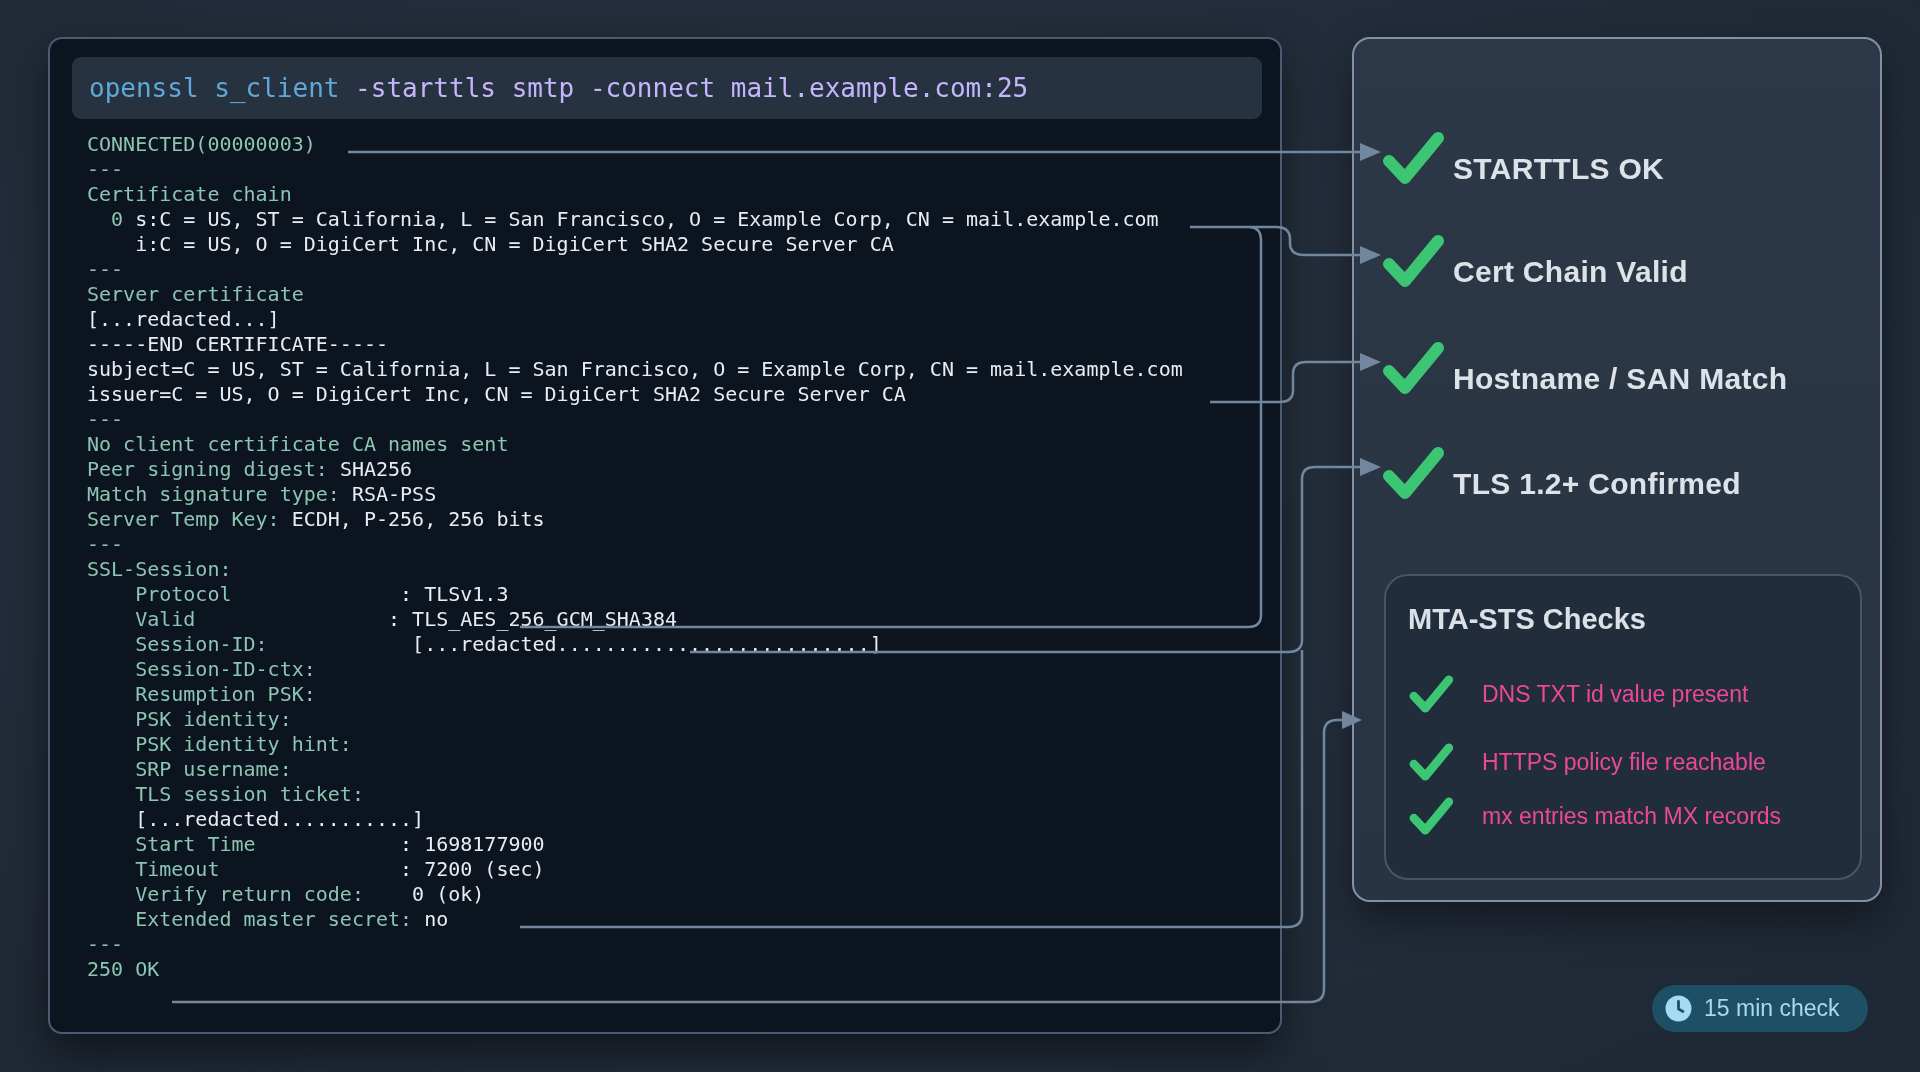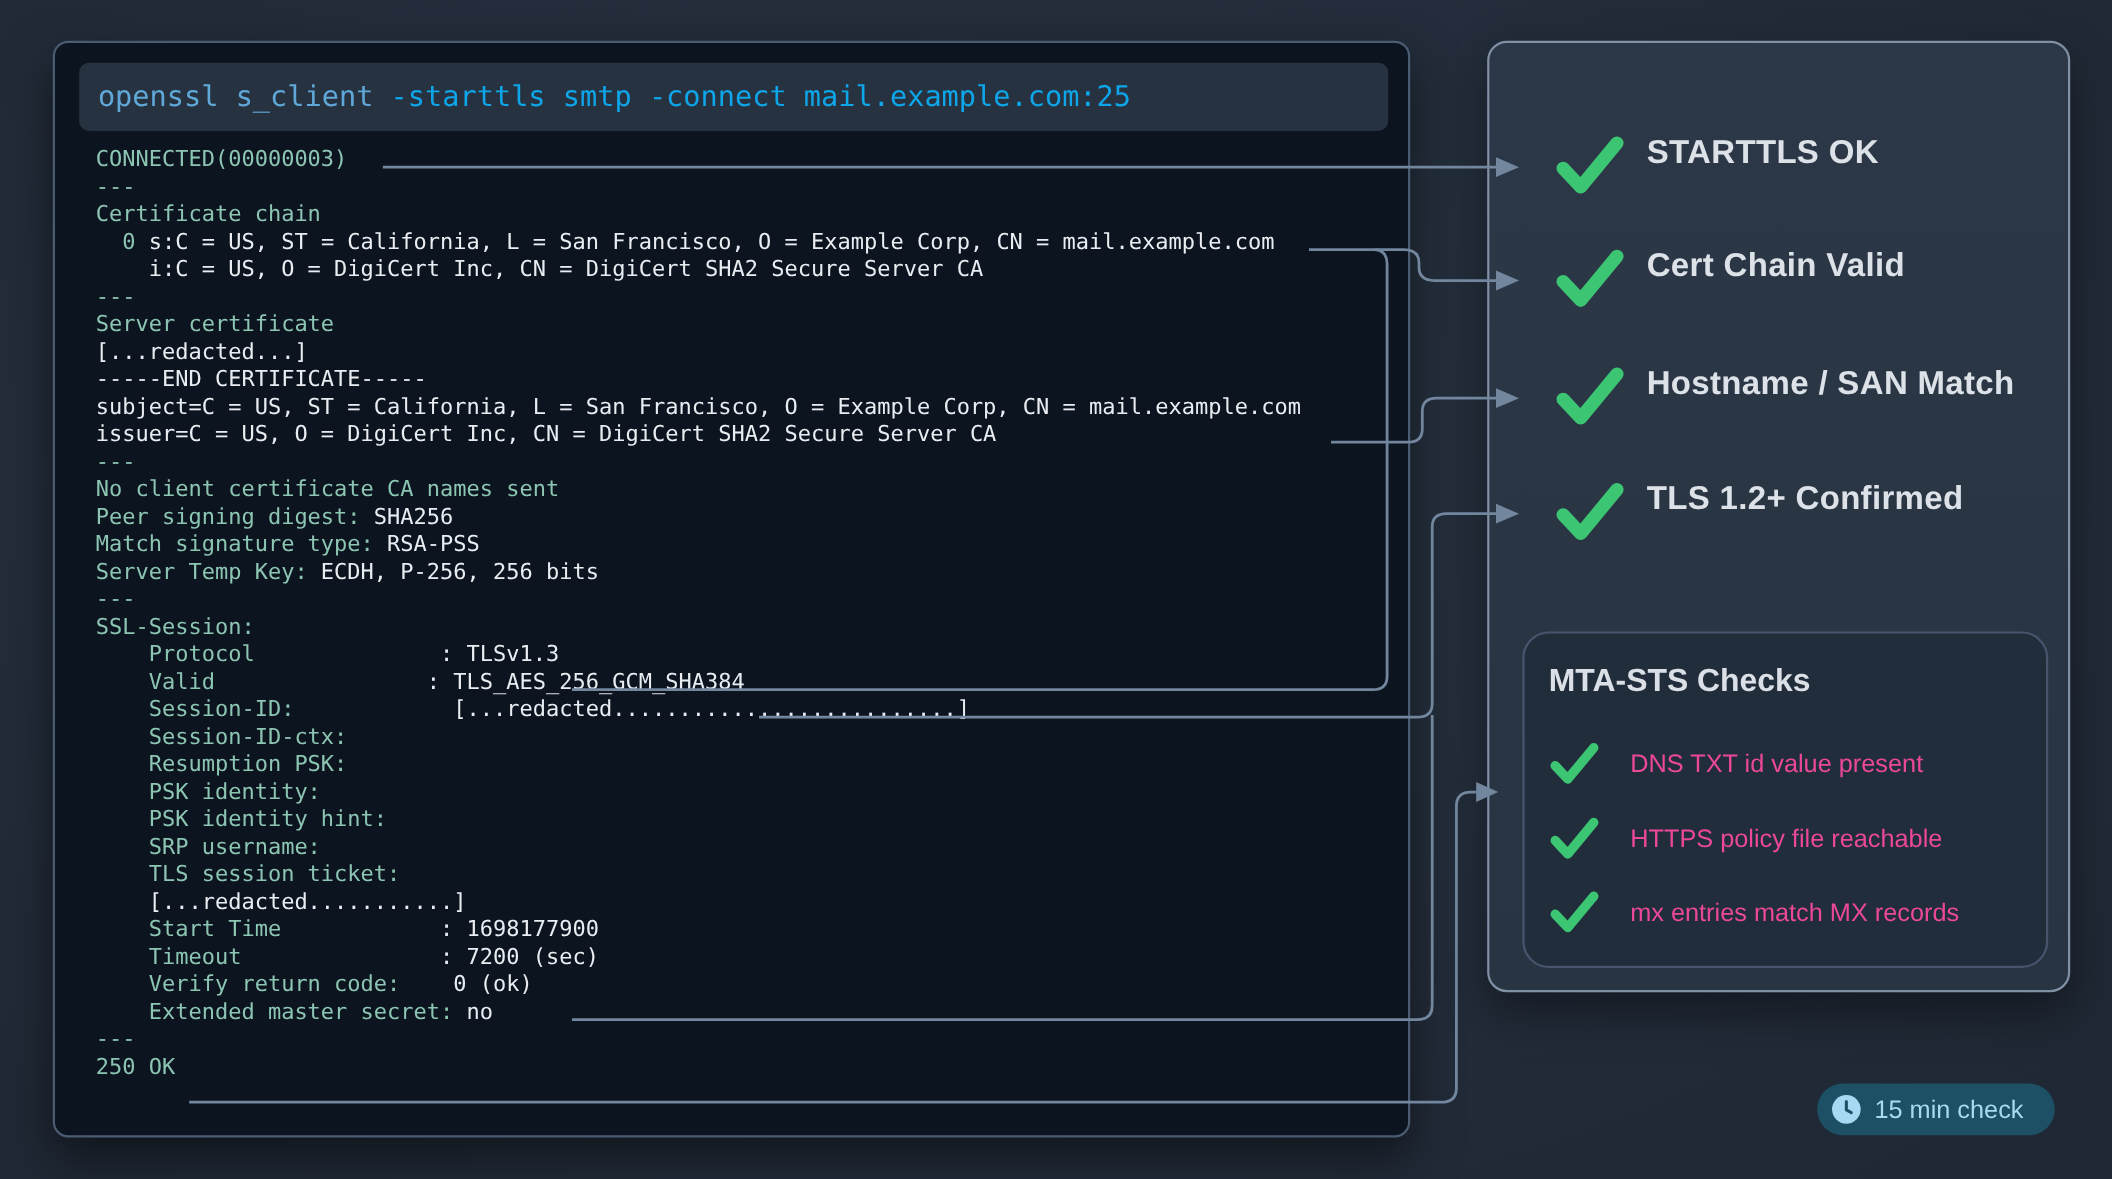--- a/index.html
+++ b/index.html
@@ -13,36 +13,36 @@
     position:absolute;left:48px;top:37px;width:1234px;height:997px;box-sizing:border-box;
     background:#0c1420;border:2px solid #4b5c72;border-radius:14px;
     box-shadow:0 18px 44px rgba(0,0,0,.5);
   }
   #cmdbar{
     position:absolute;left:22px;top:18px;width:1190px;height:62px;box-sizing:border-box;
     background:#273240;border-radius:9px;display:flex;align-items:center;padding-left:17px;
   }
   #cmdbar .cmd{font-family:"DejaVu Sans Mono",monospace;font-size:26px;white-space:pre}
   .cmd-hl{color:var(--accent-blue)}
-  .cmd-rest{color:#0ea5e9}
+  .cmd-rest{color:#c4b5fd}
   #term-out{
     position:absolute;left:37px;top:93px;
     font-family:"DejaVu Sans Mono",monospace;font-size:20px;line-height:25px;
   }
   .tline{white-space:pre;height:25px}
   .seg-t{color:var(--teal-text)}
   .seg-w{color:#e9edf1}
   
   #panel{
     position:absolute;left:1352px;top:37px;width:530px;height:865px;box-sizing:border-box;
     background:linear-gradient(180deg,#2c3747 0%, #293442 100%);
     border:2px solid #8091a6;border-radius:18px;
     box-shadow:0 18px 44px rgba(0,0,0,.42);
   }
-  .check-row{position:absolute;left:59px;display:flex;align-items:flex-start;gap:20px;height:64px}
+  .check-row{position:absolute;left:27px;display:flex;align-items:flex-end;gap:8px;height:64px}
   .check-row .chk{width:64px;height:56px;flex:0 0 auto}
   .check-label{font-size:30px;font-weight:bold;color:#dde2e8;letter-spacing:.3px;white-space:nowrap}
   
   #mta{
     position:absolute;left:30px;top:535px;width:478px;height:306px;box-sizing:border-box;
     background:#222d3c;border:2px solid #46556c;border-radius:24px;
   }
   #mta-title{position:absolute;left:22px;top:27px;font-size:29px;font-weight:bold;color:#dbe0e7;white-space:nowrap}
   .mta-row{position:absolute;left:22px;display:flex;align-items:center;gap:28px;height:48px}
   .mta-row .chk{width:46px;height:40px;flex:0 0 auto}
@@ -110,21 +110,21 @@
       <path d="M8 31 L24 48 L57 8" fill="none" stroke="var(--check-green)" stroke-width="12" stroke-linecap="round" stroke-linejoin="round"></path>
     </svg>
     <span class="mta-label">DNS TXT id value present</span>
   </div>
       <div class="mta-row" style="top: 162px;">
     <svg class="chk" viewBox="0 0 64 56">
       <path d="M8 31 L24 48 L57 8" fill="none" stroke="var(--check-green)" stroke-width="12" stroke-linecap="round" stroke-linejoin="round"></path>
     </svg>
     <span class="mta-label">HTTPS policy file reachable</span>
   </div>
-      <div class="mta-row" style="top: 229px;">
+      <div class="mta-row" style="top: 216px;">
     <svg class="chk" viewBox="0 0 64 56">
       <path d="M8 31 L24 48 L57 8" fill="none" stroke="var(--check-green)" stroke-width="12" stroke-linecap="round" stroke-linejoin="round"></path>
     </svg>
     <span class="mta-label">mx entries match MX records</span>
   </div>
     </div>
 <div class="check-row" style="top: 83px;">
     <svg class="chk" viewBox="0 0 64 56">
       <path d="M8 31 L24 48 L57 8" fill="none" stroke="var(--check-green)" stroke-width="12" stroke-linecap="round" stroke-linejoin="round"></path>
     </svg>

